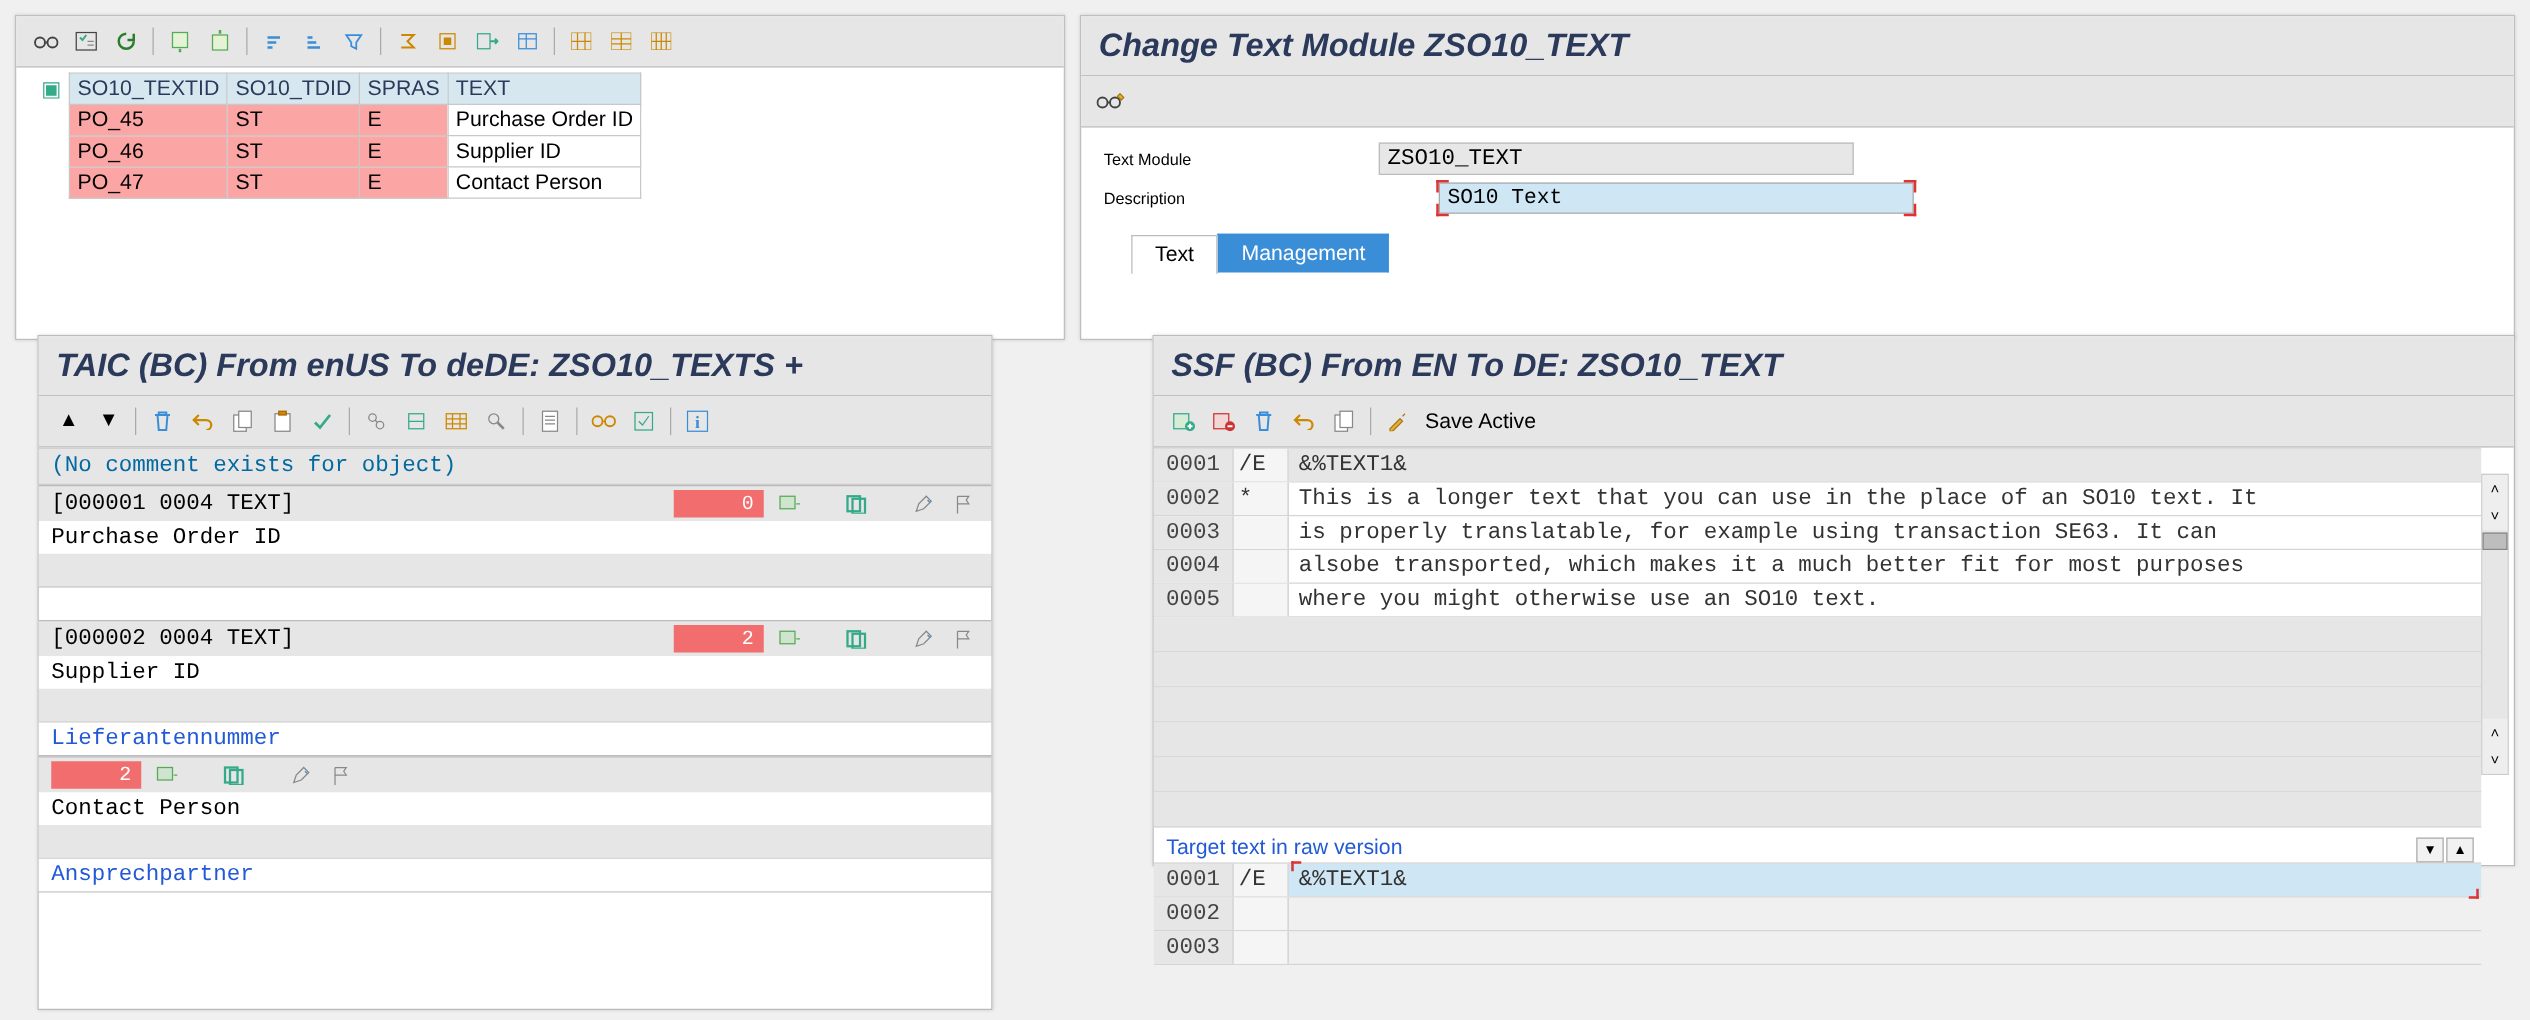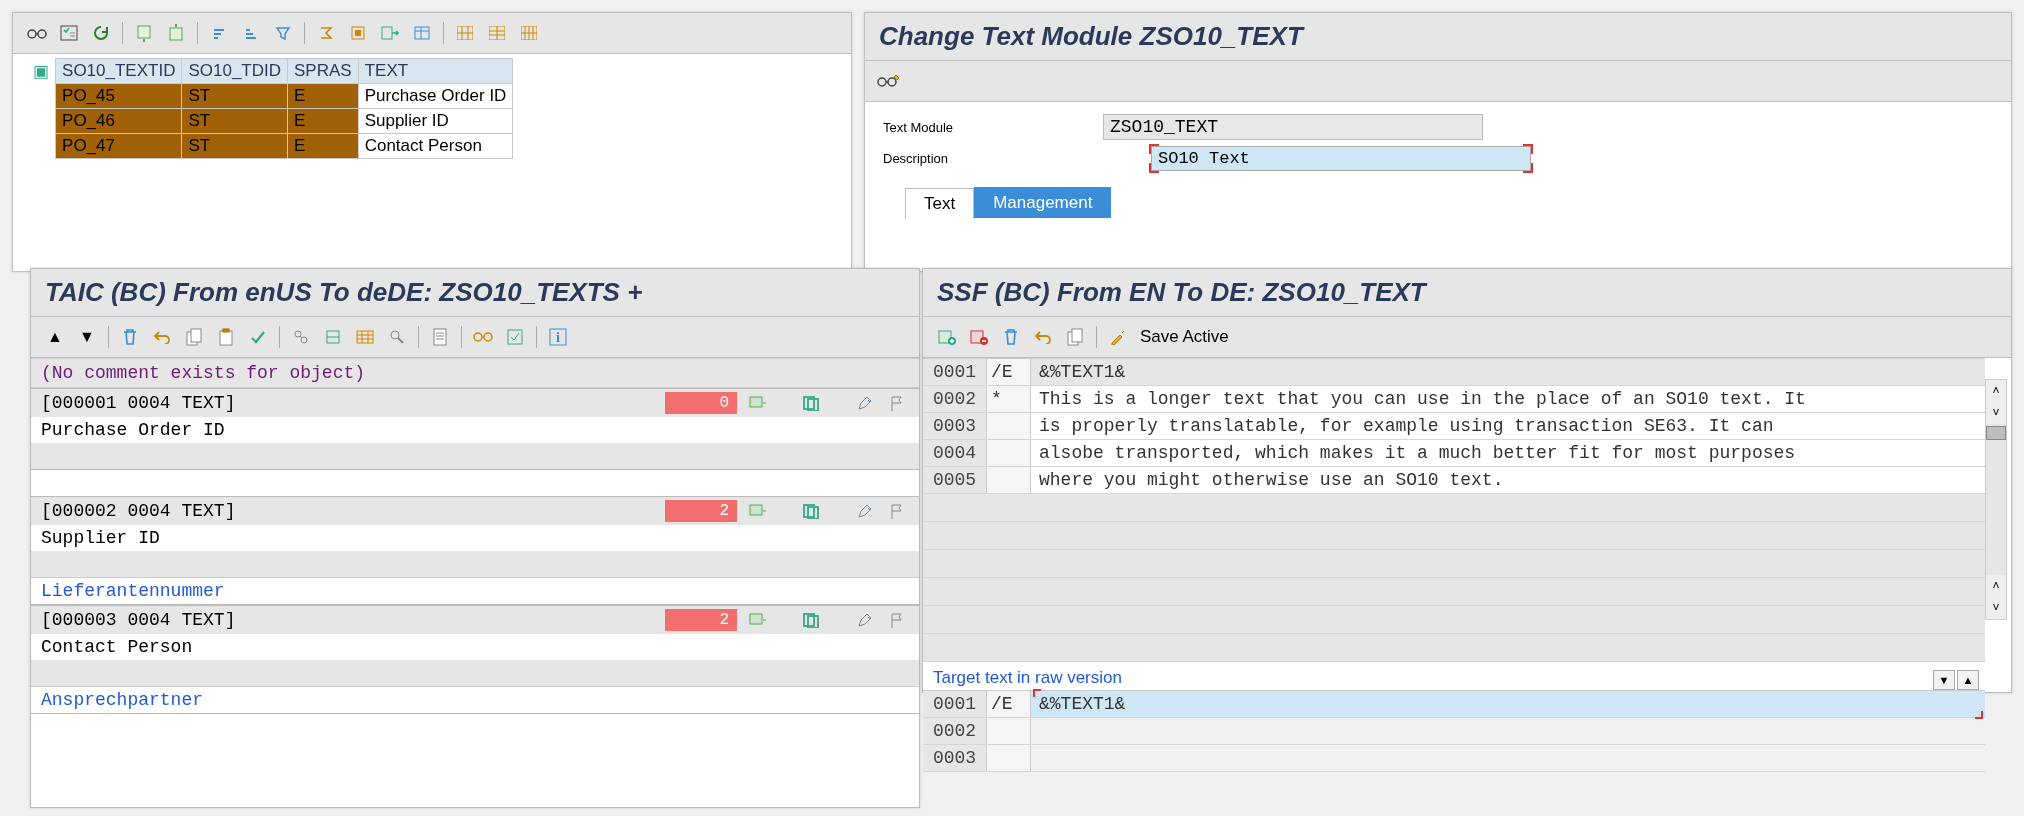--- a/index.html
+++ b/index.html
@@ -49,21 +49,21 @@
     background: #aaa;
     margin: 0 3px;
   }
 
   
   #pane-databrowser { left: 12px; top: 12px; width: 840px; height: 260px; }
   .db-table { border-collapse: collapse; margin: 4px 0 0 14px; }
   .db-table th, .db-table td { border: 1px solid #c8c8c8; font-size: 17px; padding: 2px 6px; text-align: left; }
   .db-table th { background: #d6e7f0; color: #2b3a5a; font-weight: normal; }
   .db-table td { background: #fff; }
-  .db-table td.sel { background: #a16207; margin-left: 16px; }
+  .db-table td.sel { background: #fca5a5; margin-left: 16px; }
 
   
   #pane-change { left: 864px; top: 12px; width: 1148px; height: 260px; }
   .form-row { display: flex; align-items: center; margin: 6px 18px; }
   .form-lbl { width: 220px; font-size: 13px; }
   .form-inp {
     font-family: 'Courier New', monospace;
     font-size: 17px;
     border: 1px solid #aaa;
     background: #fff;
@@ -82,25 +82,25 @@
     font-size: 17px;
     border: 1px solid #bbb;
     border-bottom: none;
     background: #eee;
     cursor: pointer;
   }
   .tab.active { background: #fff; position: relative; top: 1px; }
   .tab.blue { background: #3a8ed8; color: #fff; border-color: #3a8ed8; }
 
   
-  #pane-taic { left: 30px; top: 268px; width: 890px; height: 540px; background: #fff; border: 1px solid #bbb; }
+  #pane-taic { left: 30px; top: 268px; width: 764px; height: 540px; background: #fff; border: 1px solid #bbb; }
   .mono { font-family: 'Courier New', monospace; font-size: 18px; }
   .comment-row {
     background: #e6e6e6;
-    color: #701a75;
+    color: #0369a1;
     font-family: 'Courier New', monospace;
     font-size: 18px;
     padding: 4px 10px;
     border-top: 1px solid #ccc;
     border-bottom: 1px solid #ccc;
   }
   .taic-block { border-bottom: 1px solid #bbb; }
   .taic-header {
     background: #e6e6e6;
     padding: 3px 10px;
@@ -469,21 +469,20 @@
           </svg>
         </span>
     </div>
     <div class="taic-src">Supplier ID</div>
     <div class="taic-tgt"></div>
     <div class="taic-trans">Lieferantennummer</div>
   </div>
 
   <div class="taic-block">
     <div class="taic-header">
-      <span class="code">[000003 0004 TEXT]</span>
       <span class="taic-count">2</span>
       <span class="taic-icon">
           <svg width="18" height="16">
             <rect x="2" y="2" width="12" height="10" fill="#cfe4cf" stroke="#5a5"></rect>
             <path d="M15 8h3" stroke="#5a5"></path>
           </svg>
         </span>
       <span style="width:14px;"></span>
       <span class="taic-icon">
           <svg width="18" height="16">

